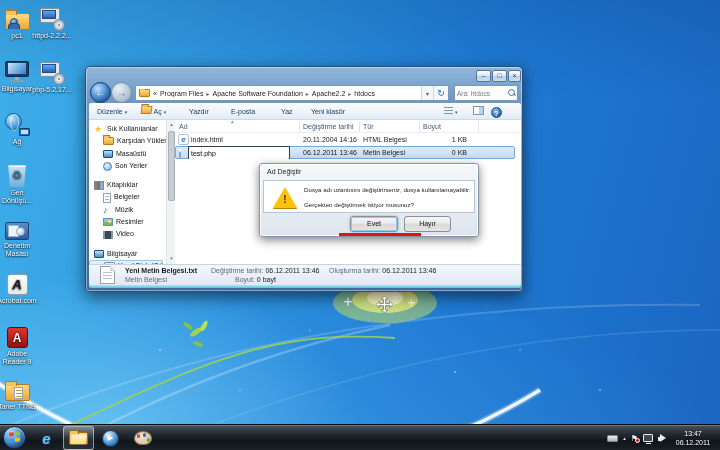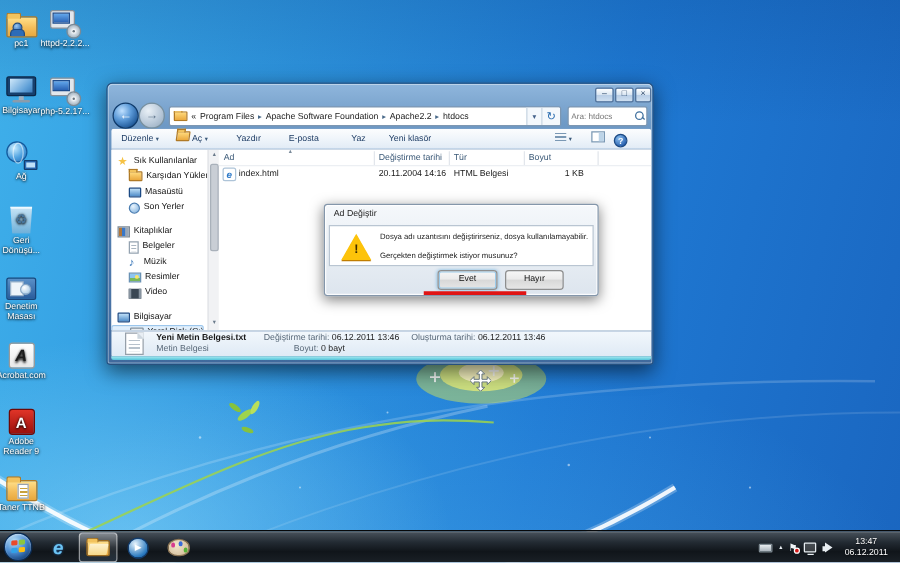--- a/index.html
+++ b/index.html
@@ -478,20 +478,30 @@
           <span class="col-sep" style="left:244px"></span>
             <span class="col-sep" style="left:303px"></span>
         </div>
         <div class="frow" style="top:13px">
           <span class="fi fi-ie">e</span>
           <span class="cell c-name">index.html</span>
           <span class="cell c-mod">20.11.2004 14:16</span>
           <span class="cell c-type">HTML Belgesi</span>
           <span class="cell c-size">1 KB</span>
         </div>
+        <div class="frow" style="top:26px">
+          <span class="rowsel"></span>
+          <span class="fi fi-page"></span>
+          <span class="editbox">
+            <input value="test.php" style="">
+          </span>
+          <span class="cell c-mod">06.12.2011 13:46</span>
+          <span class="cell c-type">Metin Belgesi</span>
+          <span class="cell c-size">0 KB</span>
+        </div>
       </div>
     </div>
 
     <div class="details">
       <span class="doc-lg"></span>
       <span class="dt dname" style="left:36px;top:2px">Yeni Metin Belgesi.txt</span>
       <span class="dt" style="left:36px;top:11px;color:#5a6a7a">Metin Belgesi</span>
       <span class="dt" style="left:122px;top:2px"><span class="lab">Değiştirme tarihi:</span> <span class="val">06.12.2011 13:46</span></span>
       <span class="dt" style="left:146px;top:11px"><span class="lab">Boyut:</span> <span class="val">0 bayt</span></span>
       <span class="dt" style="left:240px;top:2px"><span class="lab">Oluşturma tarihi:</span> <span class="val">06.12.2011 13:46</span></span>

